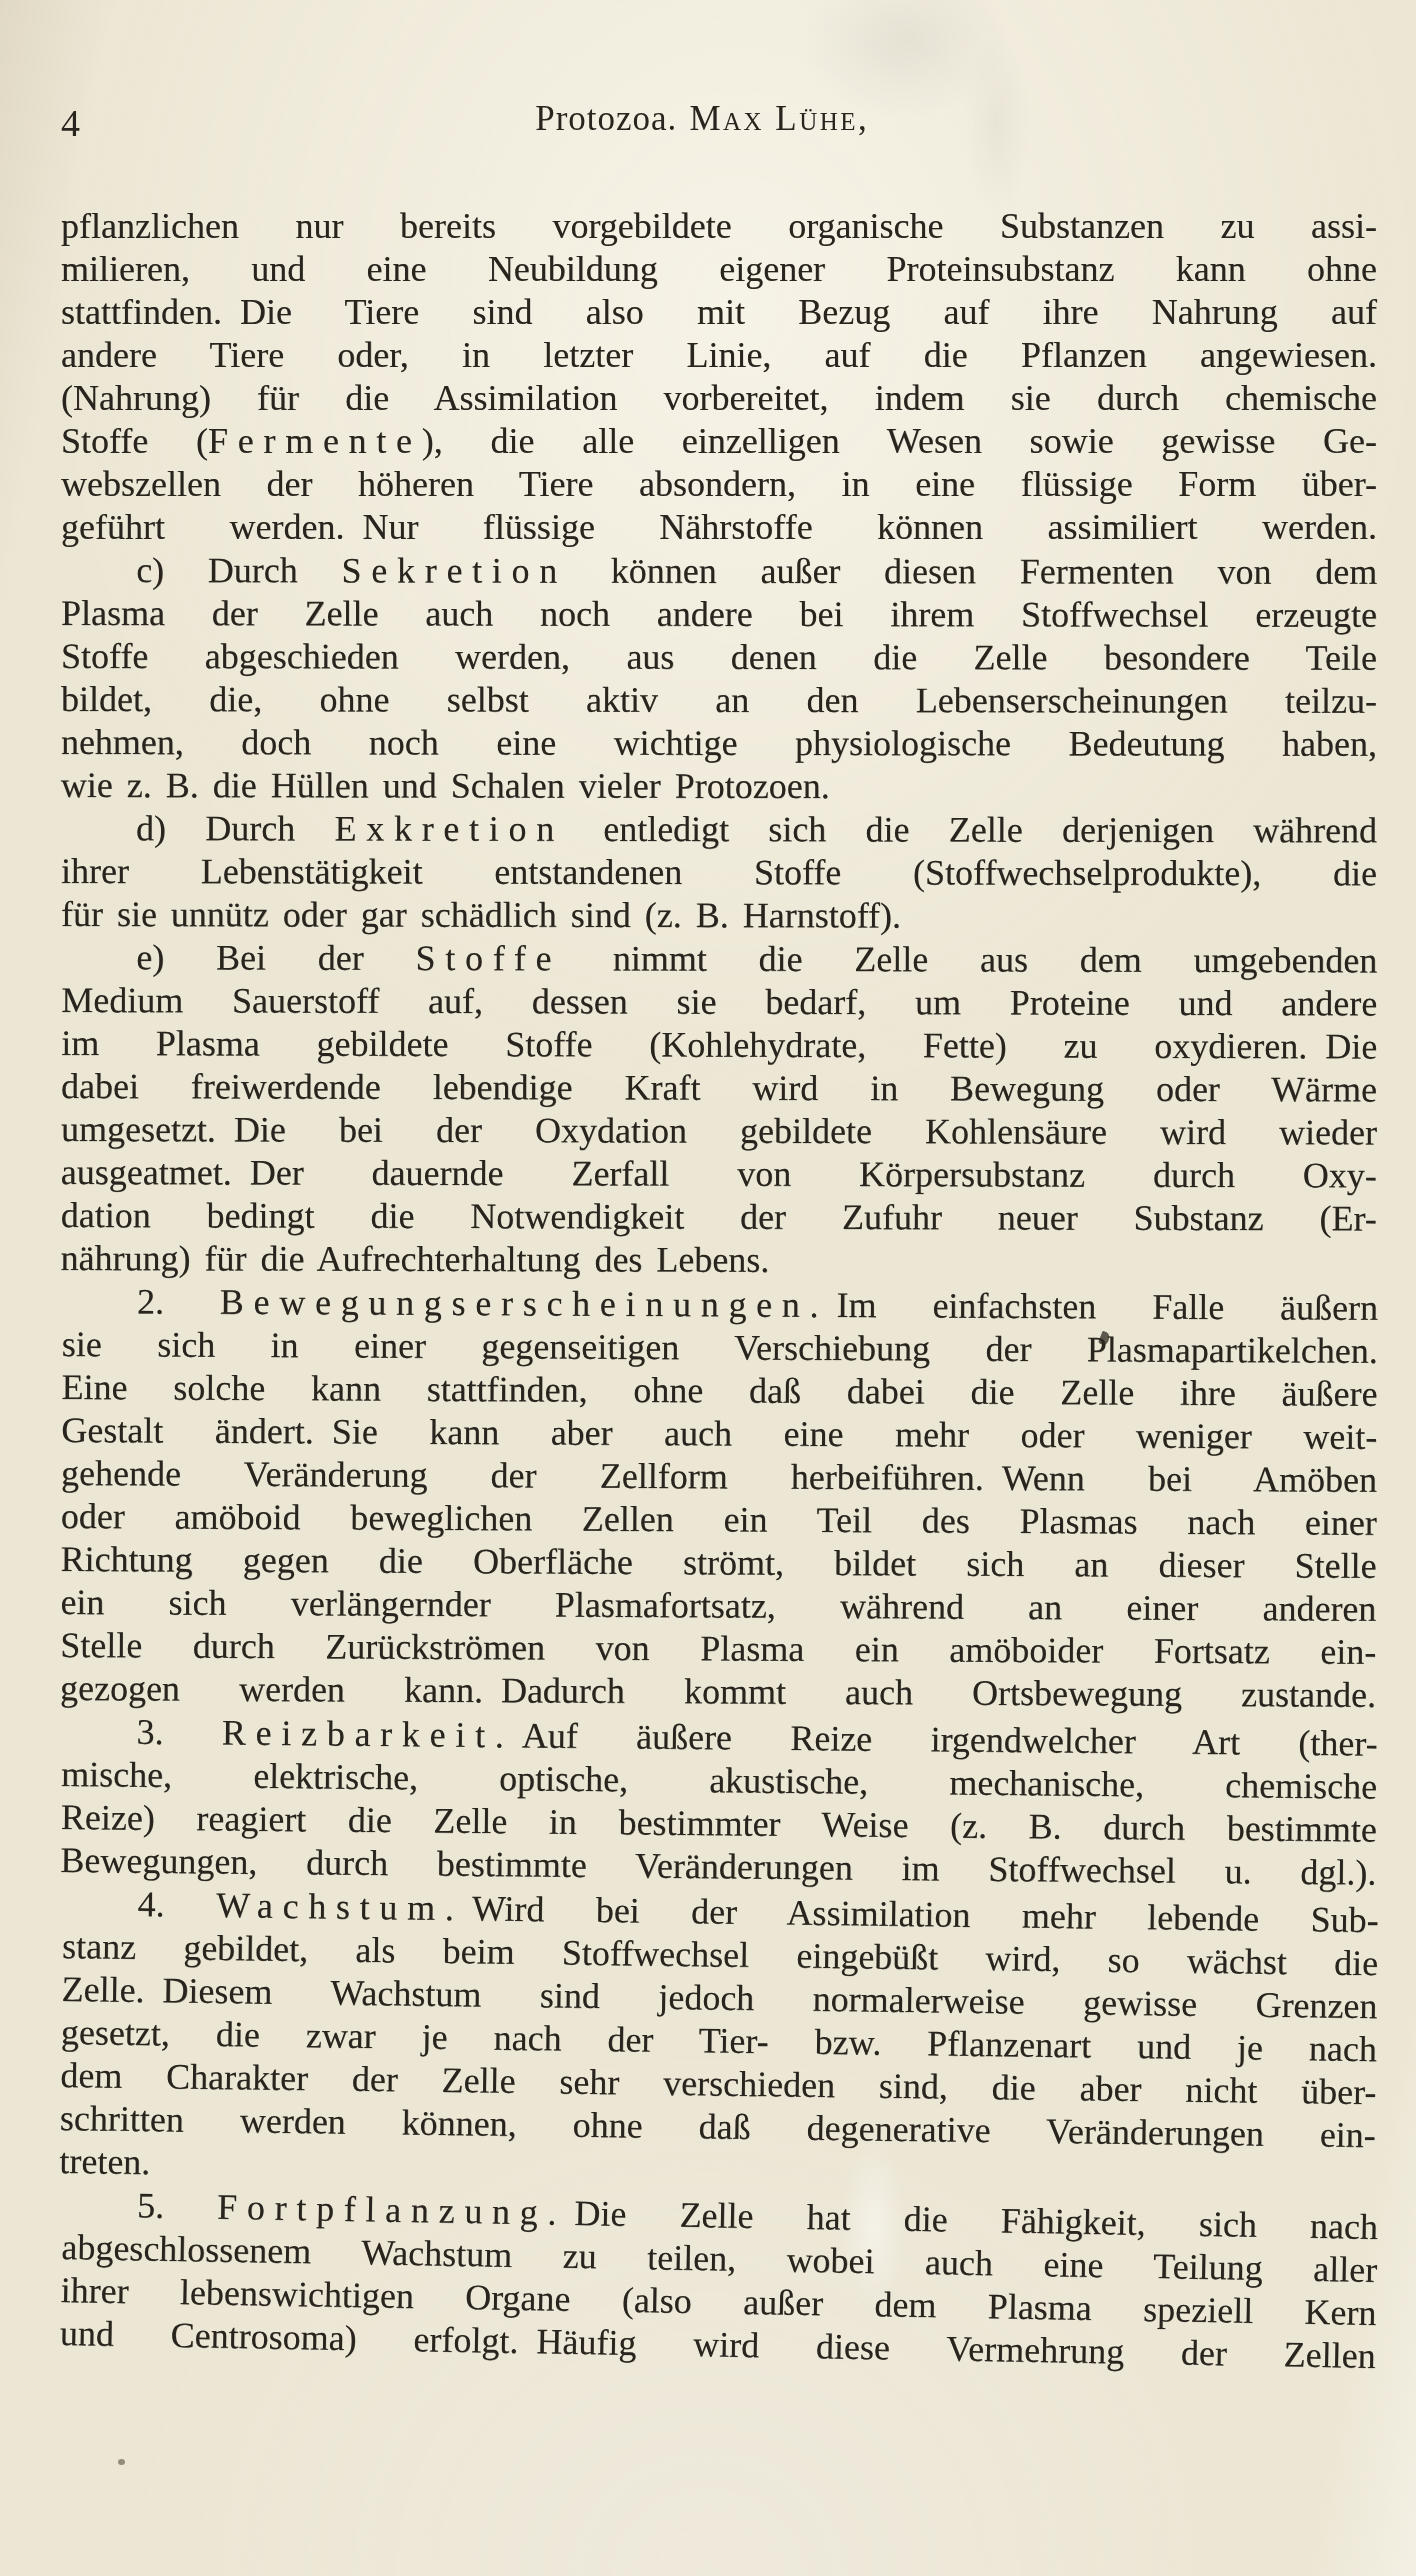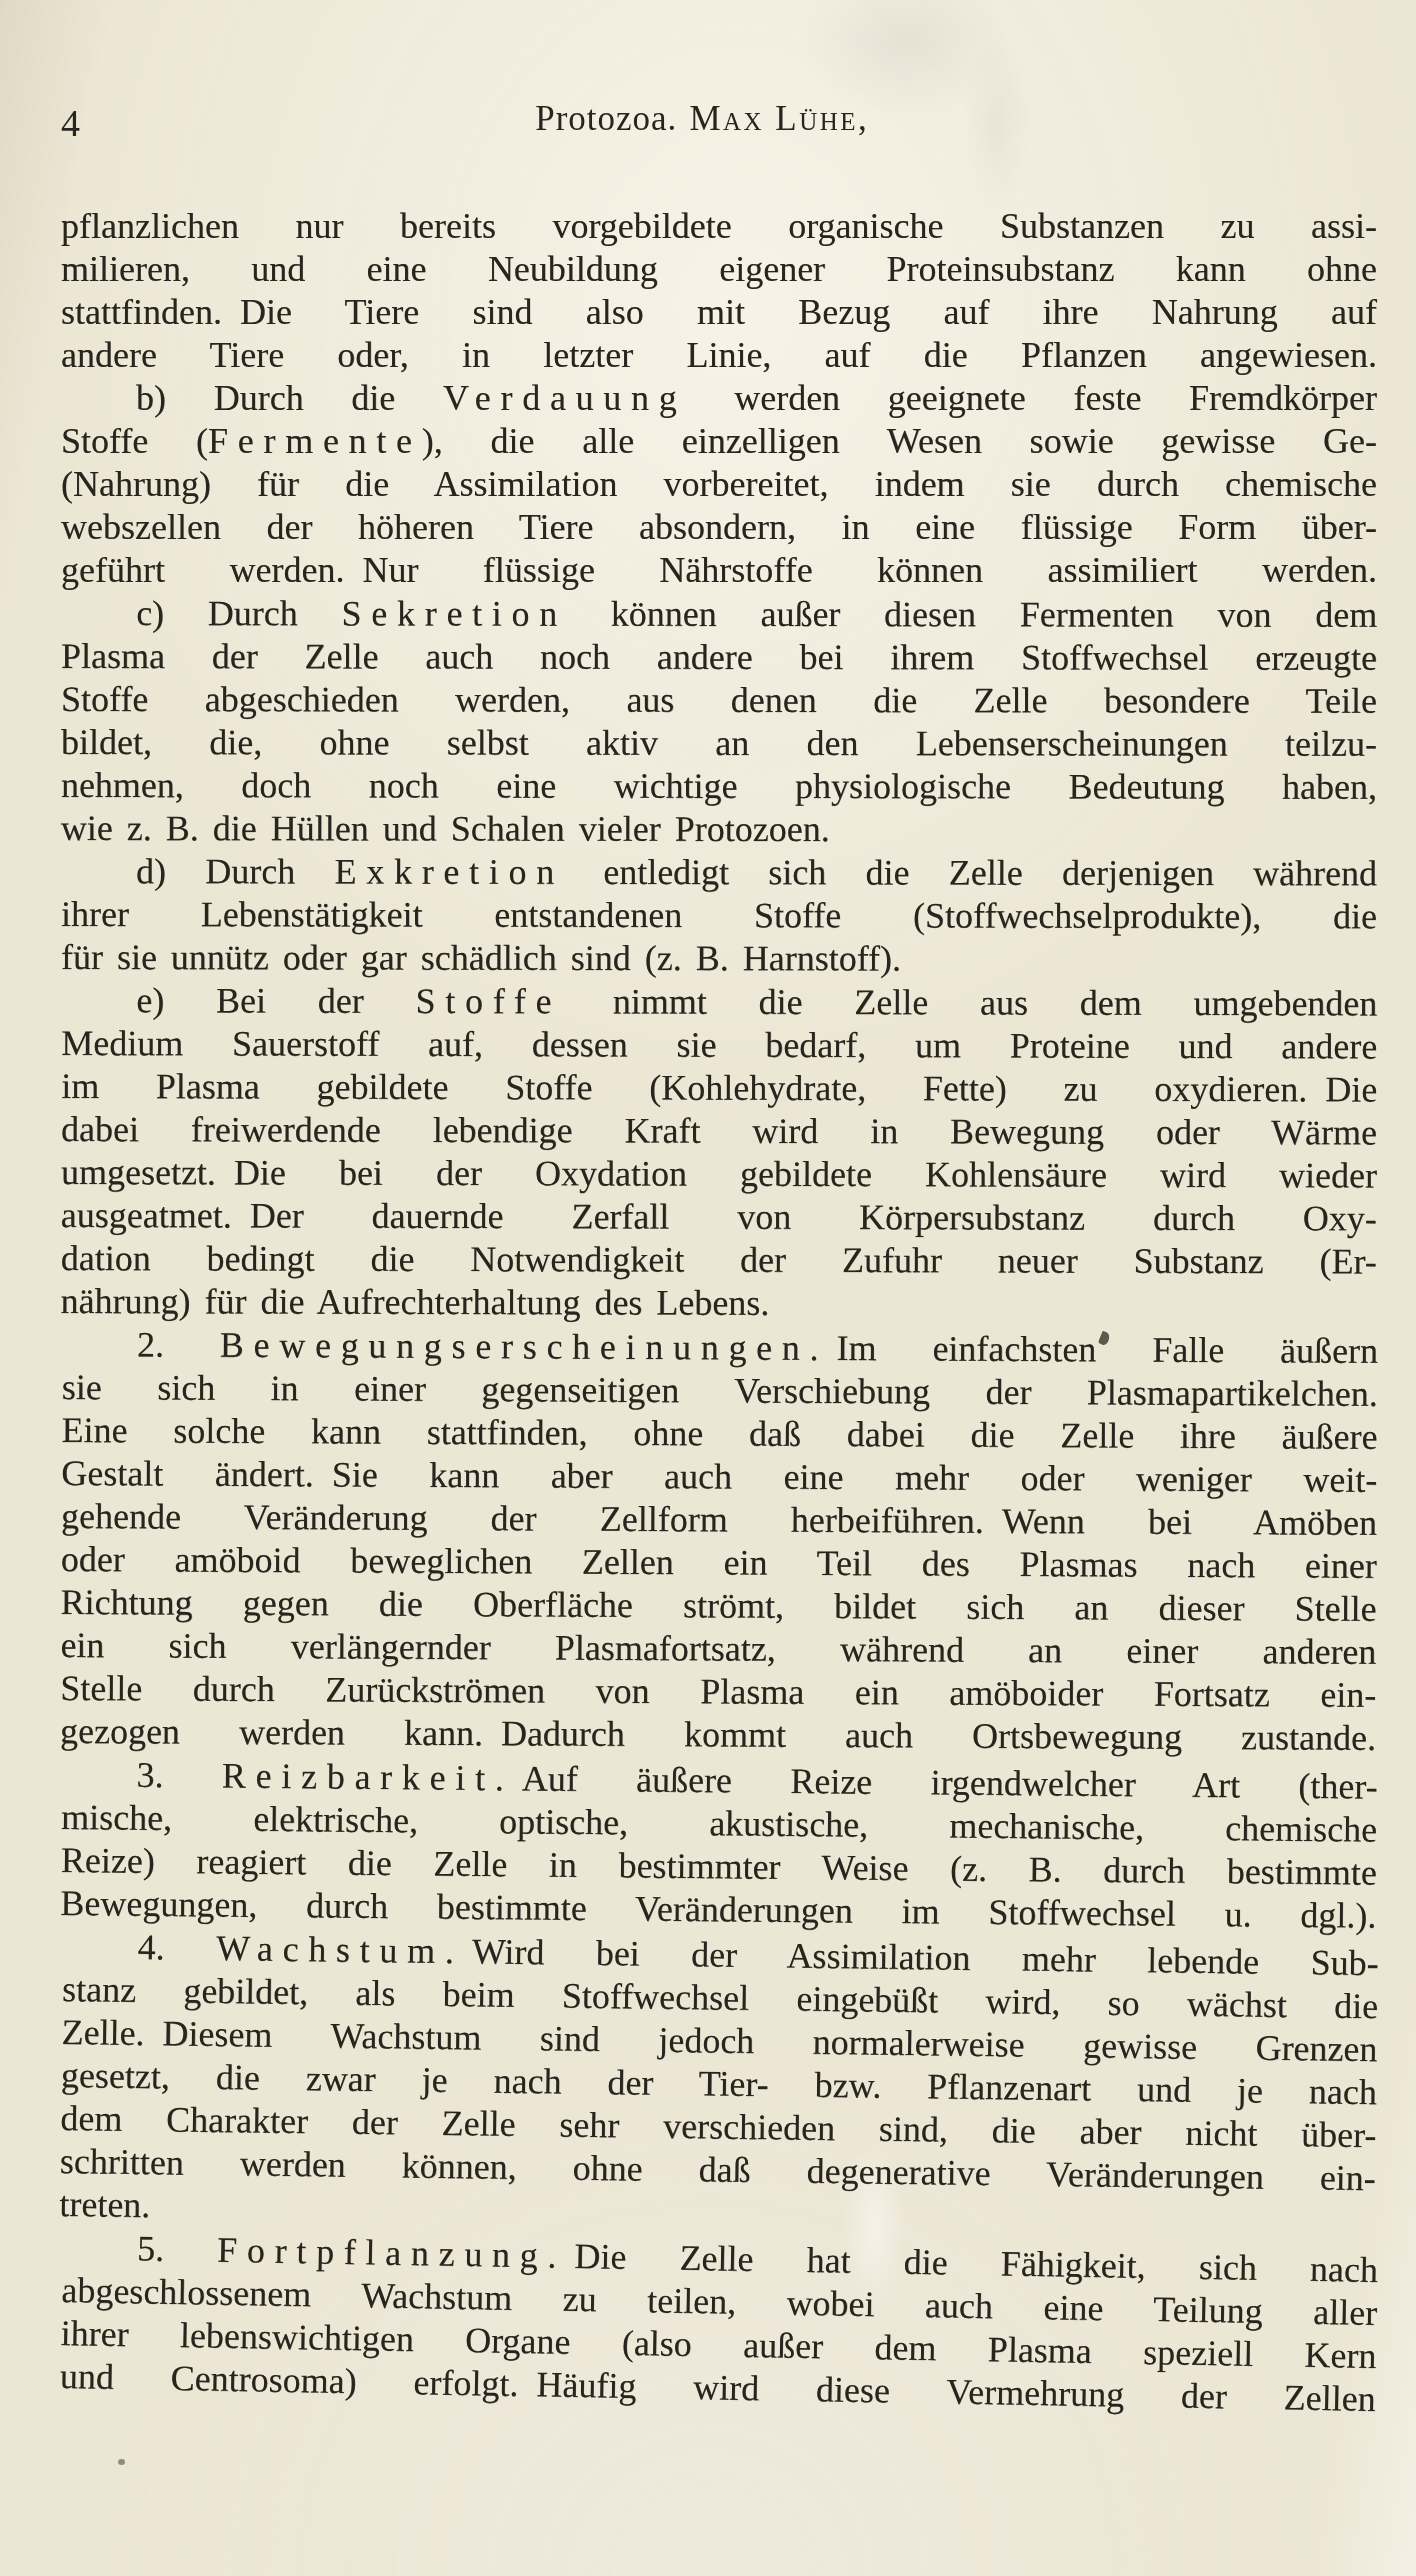--- a/index.html
+++ b/index.html
@@ -47,23 +47,22 @@
     </span>
   </div>
   <div class="text-block">
       <div class="para" style="transform: rotate(0deg);">
         <div class="line"><span>pflanzlichen nur bereits vorgebildete organische Substanzen zu assi-</span></div>
         <div class="line"><span>milieren, und eine Neubildung eigener Proteinsubstanz kann ohne</span></div>
         <div class="line"><span>stattfinden. Die Tiere sind also mit Bezug auf ihre Nahrung auf</span></div>
         <div class="line"><span>andere Tiere oder, in letzter Linie, auf die Pflanzen angewiesen.</span></div>
       </div>
       <div class="para" style="transform: rotate(0deg);">
-        <div class="line indent"><span>b) Durch die </span><span class="sperr">Verdauung</span><span> werden geeignete feste Fremdkörper</span></div>
+        <div class="line"><span>(Nahrung) für die Assimilation vorbereitet, indem sie durch chemische</span></div>
         <div class="line"><span>Stoffe (</span><span class="sperr">Fermente</span><span>), die alle einzelligen Wesen sowie gewisse Ge-</span></div>
-        <div class="line"><span>(Nahrung) für die Assimilation vorbereitet, indem sie durch chemische</span></div>
         <div class="line"><span>webszellen der höheren Tiere absondern, in eine flüssige Form über-</span></div>
         <div class="line"><span>geführt werden. Nur flüssige Nährstoffe können assimiliert werden.</span></div>
       </div>
       <div class="para" style="transform: rotate(0.08deg);">
         <div class="line indent"><span>c) Durch </span><span class="sperr">Sekretion</span><span> können außer diesen Fermenten von dem</span></div>
         <div class="line"><span>Plasma der Zelle auch noch andere bei ihrem Stoffwechsel erzeugte</span></div>
         <div class="line"><span>Stoffe abgeschieden werden, aus denen die Zelle besondere Teile</span></div>
         <div class="line"><span>bildet, die, ohne selbst aktiv an den Lebenserscheinungen teilzu-</span></div>
         <div class="line"><span>nehmen, doch noch eine wichtige physiologische Bedeutung haben,</span></div>
         <div class="line end"><span>wie z. B. die Hüllen und Schalen vieler Protozoen.</span></div>

